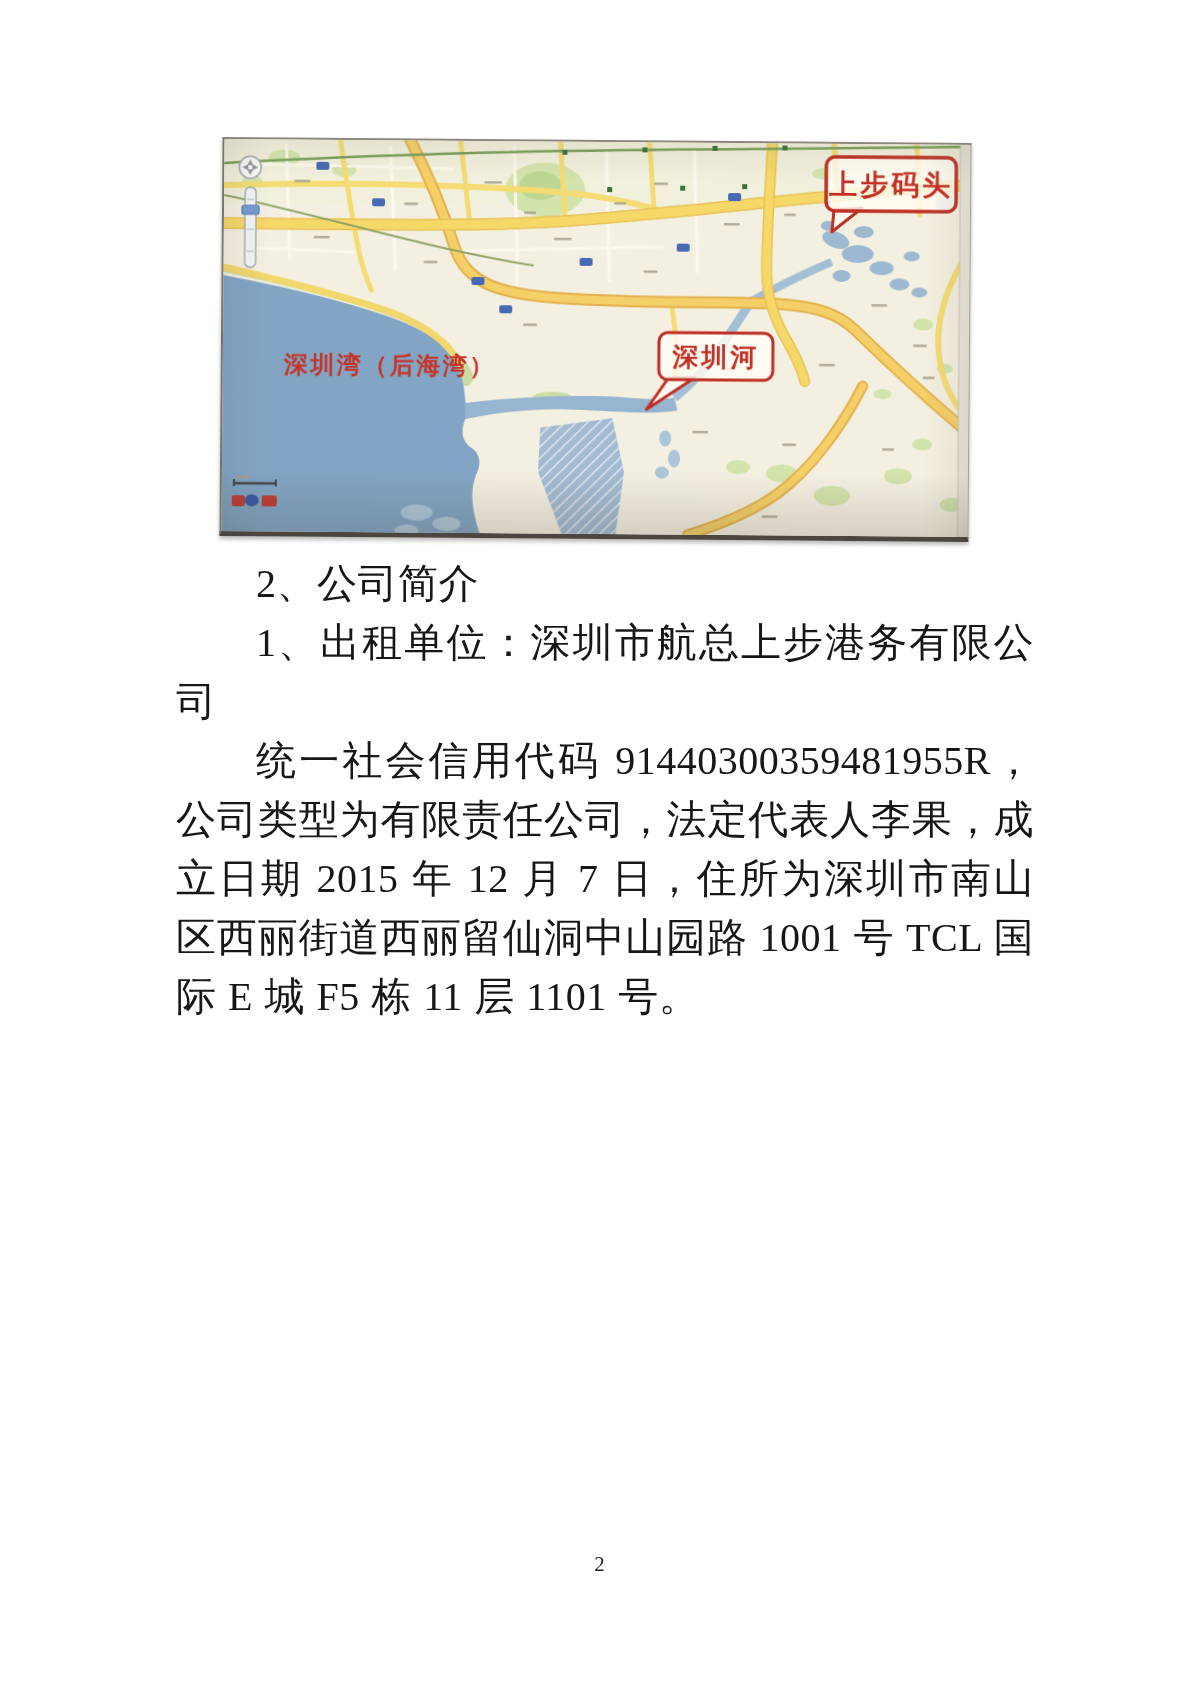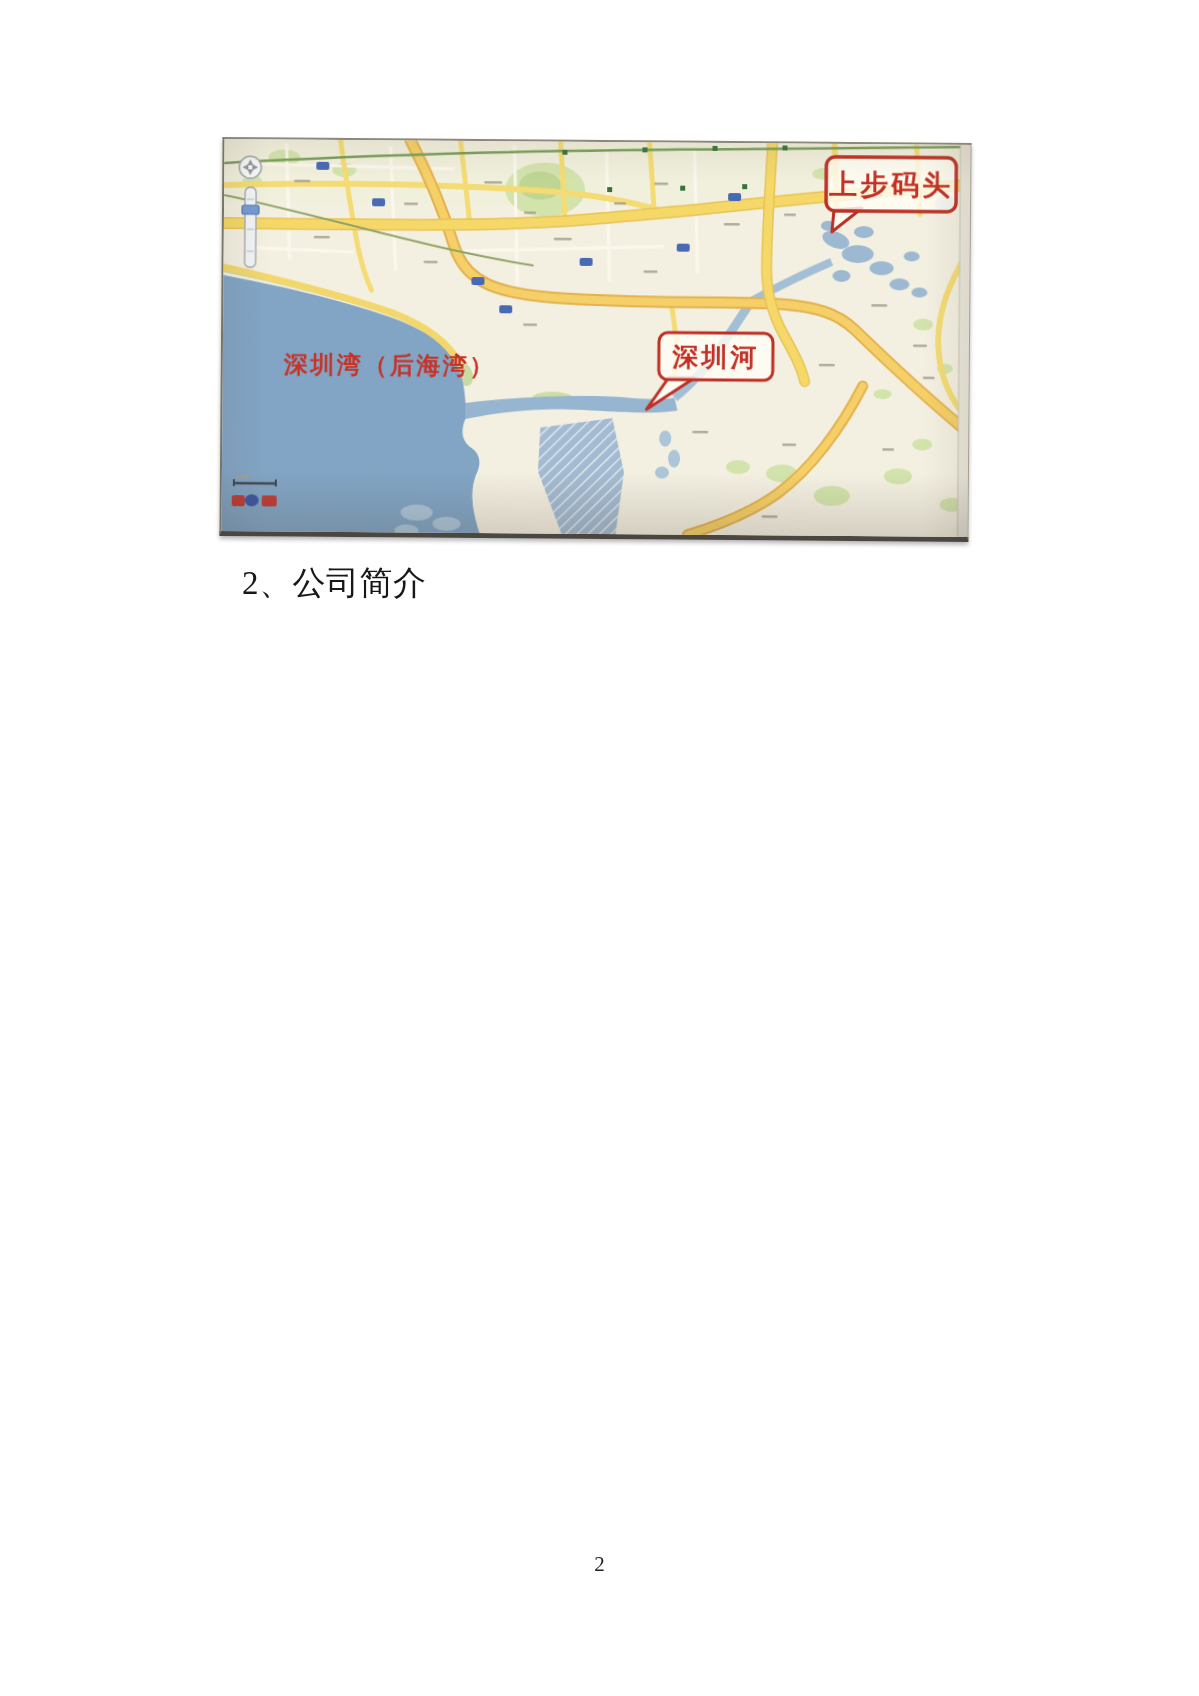--- a/index.html
+++ b/index.html
@@ -13,21 +13,21 @@
          box-shadow:0 3px 4px rgba(0,0,0,.28);transform:rotate(.45deg);}
   .photo svg{display:block;filter:blur(.45px) saturate(.95) brightness(1.01);}
   .photo-shade{position:absolute;inset:0;pointer-events:none;
      background:
        linear-gradient(180deg,rgba(130,120,95,.10),rgba(255,255,255,0) 10%,rgba(255,255,255,0) 84%,rgba(70,60,45,.18)),
        linear-gradient(90deg,rgba(70,60,45,.08),rgba(255,255,255,0) 6%,rgba(255,255,255,0) 94%,rgba(125,115,95,.12)),
        rgba(235,220,150,.05);}
 
   
   .content{position:absolute;left:176px;top:554px;width:858px;}
-  .para{margin:0;font-size:33px;line-height:59px;letter-spacing:.5px;
+  .para{margin:0;font-size:40px;line-height:59px;letter-spacing:.5px;
         text-align:justify;text-justify:inter-ideograph;text-indent:2em;
         word-spacing:1px;}
   .bold{font-weight:bold;}
   .page-num{position:absolute;left:0;top:1549px;width:100%;text-align:center;
             font-size:21px;line-height:30px;color:#222;}
 
   svg text.red-label{font-family:"Liberation Serif","DejaVu Serif",serif;}
 </style>
 </head>
 <body>
@@ -224,17 +224,19 @@
         <polygon points="610,66 638,64 608,88" fill="#fdfbf5" stroke="#c0251c" stroke-width="3" stroke-linejoin="round"></polygon>
         <rect x="602" y="13" width="130" height="54" rx="9" fill="rgba(255,253,248,0.82)" stroke="#c0251c" stroke-width="3.5"></rect>
         <text class="red-label" x="667" y="50" font-size="28" fill="#c5241b" font-weight="600" letter-spacing="3" text-anchor="middle">上步码头</text>
       </g>
     </svg>
     <div class="photo-shade"></div>
   </div>
 
   <div class="content">
     <p class="para">2、公司简介</p>
+    <p class="para">1、出租单位：深圳市航总上步港务有限公司</p>
+    <p class="para">统一社会信用代码 91440300359481955R，公司类型为有限责任公司，法定代表人李果，成立日期 2015 年 12 月 7 日，住所为深圳市南山区西丽街道西丽留仙洞中山园路 1001 号 TCL 国际 E 城 F5 栋 11 层 1101 号。</p>
   </div>
 
   <div class="page-num">2</div>
 
 </div>
 
 </body></html>

